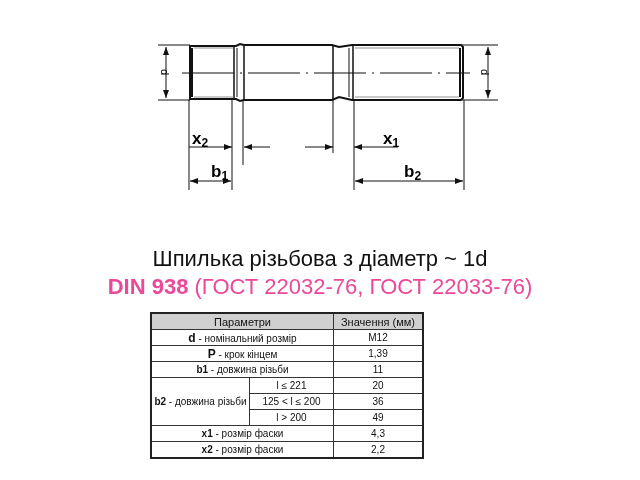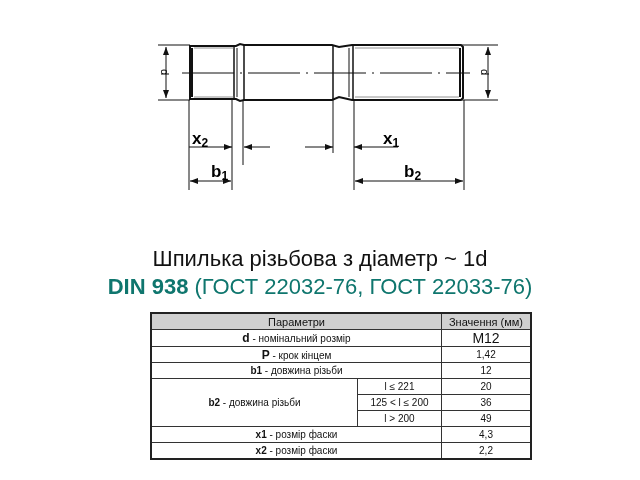--- a/index.html
+++ b/index.html
@@ -1,21 +1,21 @@
 <!DOCTYPE html>
 <html><head>
 <meta charset="utf-8">
 <style>
   html, body { margin:0; padding:0; background:#ffffff; }
   body { width:640px; height:480px; position:relative; overflow:hidden; font-family:"Liberation Sans", sans-serif; }
   #drawing { position:absolute; left:0; top:0; width:640px; height:200px; }
   .title1 { position:absolute; left:0; width:640px; top:246px; text-align:center; font-size:22px; color:#111; }
-  .title2 { position:absolute; left:0; width:640px; top:274px; text-align:center; font-size:22px; color:#0f766e; }
+  .title2 { position:absolute; left:0; width:640px; top:274px; text-align:center; font-size:22px; color:#ec4899; }
   .title2 b { font-weight:bold; }
-  table.spec { position:absolute; left:150px; top:312px; width:382px; border-collapse:collapse; font-size:10px; color:#111; border:2px solid #222; }
+  table.spec { position:absolute; left:150px; top:312px; width:274px; border-collapse:collapse; font-size:10px; color:#111; border:2px solid #222; }
   table.spec td, table.spec th { border:1px solid #333; height:15px; padding:0; text-align:center; font-weight:normal; }
   table.spec th { background:#d0d0d0; font-size:11px; }
   table.spec .val { width:88px;margin-top:11px; }
   table.spec .sub { width:83px; }
   .big { font-weight:bold; font-size:12px; }
   .sym { font-weight:bold; }
   svg text { font-family:"Liberation Sans", sans-serif; }
 </style>
 </head>
 <body>
@@ -85,29 +85,29 @@
 <div class="title2"><b>DIN 938</b><span> (ГОСТ 22032-76, ГОСТ 22033-76)</span></div>
 
 <table class="spec">
   <tbody>
       <tr>
     <th colspan="2">Параметри</th>
     <th class="val">Значення (мм)</th>
   </tr>
   <tr>
     <td colspan="2"><span class="sym big">d</span><span> - номінальний розмір</span></td>
-    <td class="big" style="font-size:14px">M12</td>
+    <td class="big" style="font-size:10px">M12</td>
   </tr>
   <tr>
     <td colspan="2"><span class="sym big">P</span><span> - крок кінцем</span></td>
-    <td>1,42</td>
+    <td>1,39</td>
   </tr>
   <tr>
     <td colspan="2"><span class="sym">b1</span><span> - довжина різьби</span></td>
-    <td>12</td>
+    <td>11</td>
   </tr>
   <tr>
     <td rowspan="3"><span class="sym">b2</span><span> - довжина різьби</span></td>
     <td class="sub">l ≤ 221</td>
     <td>20</td>
   </tr>
   <tr>
     <td class="sub">125 &lt; l ≤ 200</td>
     <td>36</td>
   </tr>

